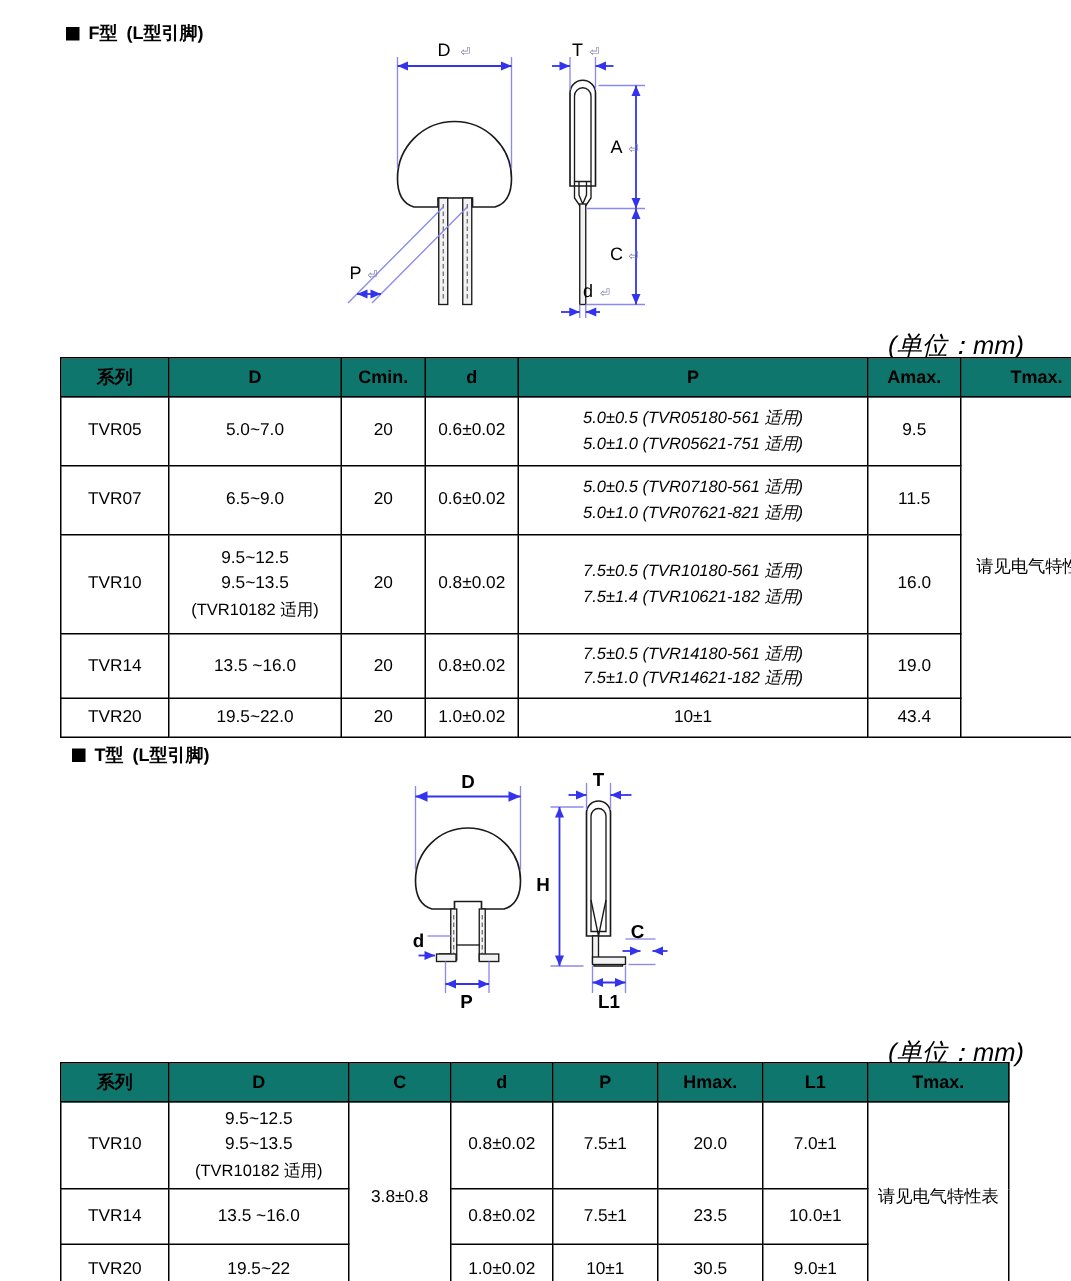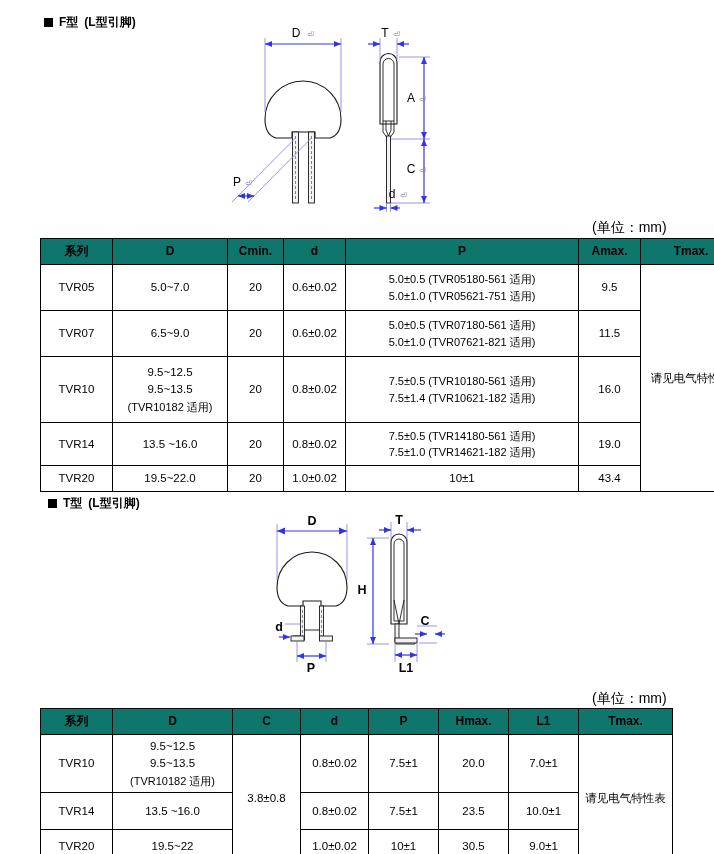--- a/index.html
+++ b/index.html
@@ -29,23 +29,24 @@
     display: inline-block;
     flex: 0 0 auto;
   }
   .section-head .sub {
     font-weight: 700;
   }
 
   
   .unit-note {
     position: absolute;
-    font-size: 14px;
+    font-size: 17px;
     color: #000;
     white-space: nowrap;
+    font-style: italic;
   }
 
   
   table.spec {
     position: absolute;
     border-collapse: collapse;
     table-layout: fixed;
     background: #fff;
   }
   table.spec th, table.spec td {
@@ -58,21 +59,21 @@
     color: #000;
   }
   table.spec th {
     background: #0f766e;
     font-weight: 700;
     font-size: 12px;
     height: 26px;
   }
   table.spec td.tall { line-height: 1.5; }
   .cjk { font-size: 11px; }
-  .pline { white-space: nowrap; }
+  .pline { white-space: nowrap; font-style: italic; }
 
   
   .draw { position: absolute; }
   svg { display: block; overflow: visible; }
   .outline { fill: none; stroke: #1a1a1a; stroke-width: 1.1; }
   .outline-thin { fill: none; stroke: #1a1a1a; stroke-width: 0.9; }
   .dimline { stroke: #3333ee; stroke-width: 1.2; fill: none; }
   .extline { stroke: #8a8aee; stroke-width: 0.9; fill: none; }
   .dimtxt { fill: #000; font-size: 12px; font-family: "Liberation Sans", sans-serif; }
   .dimtxt-b { fill: #000; font-size: 12.5px; font-weight: 700; font-family: "Liberation Sans", sans-serif; }

